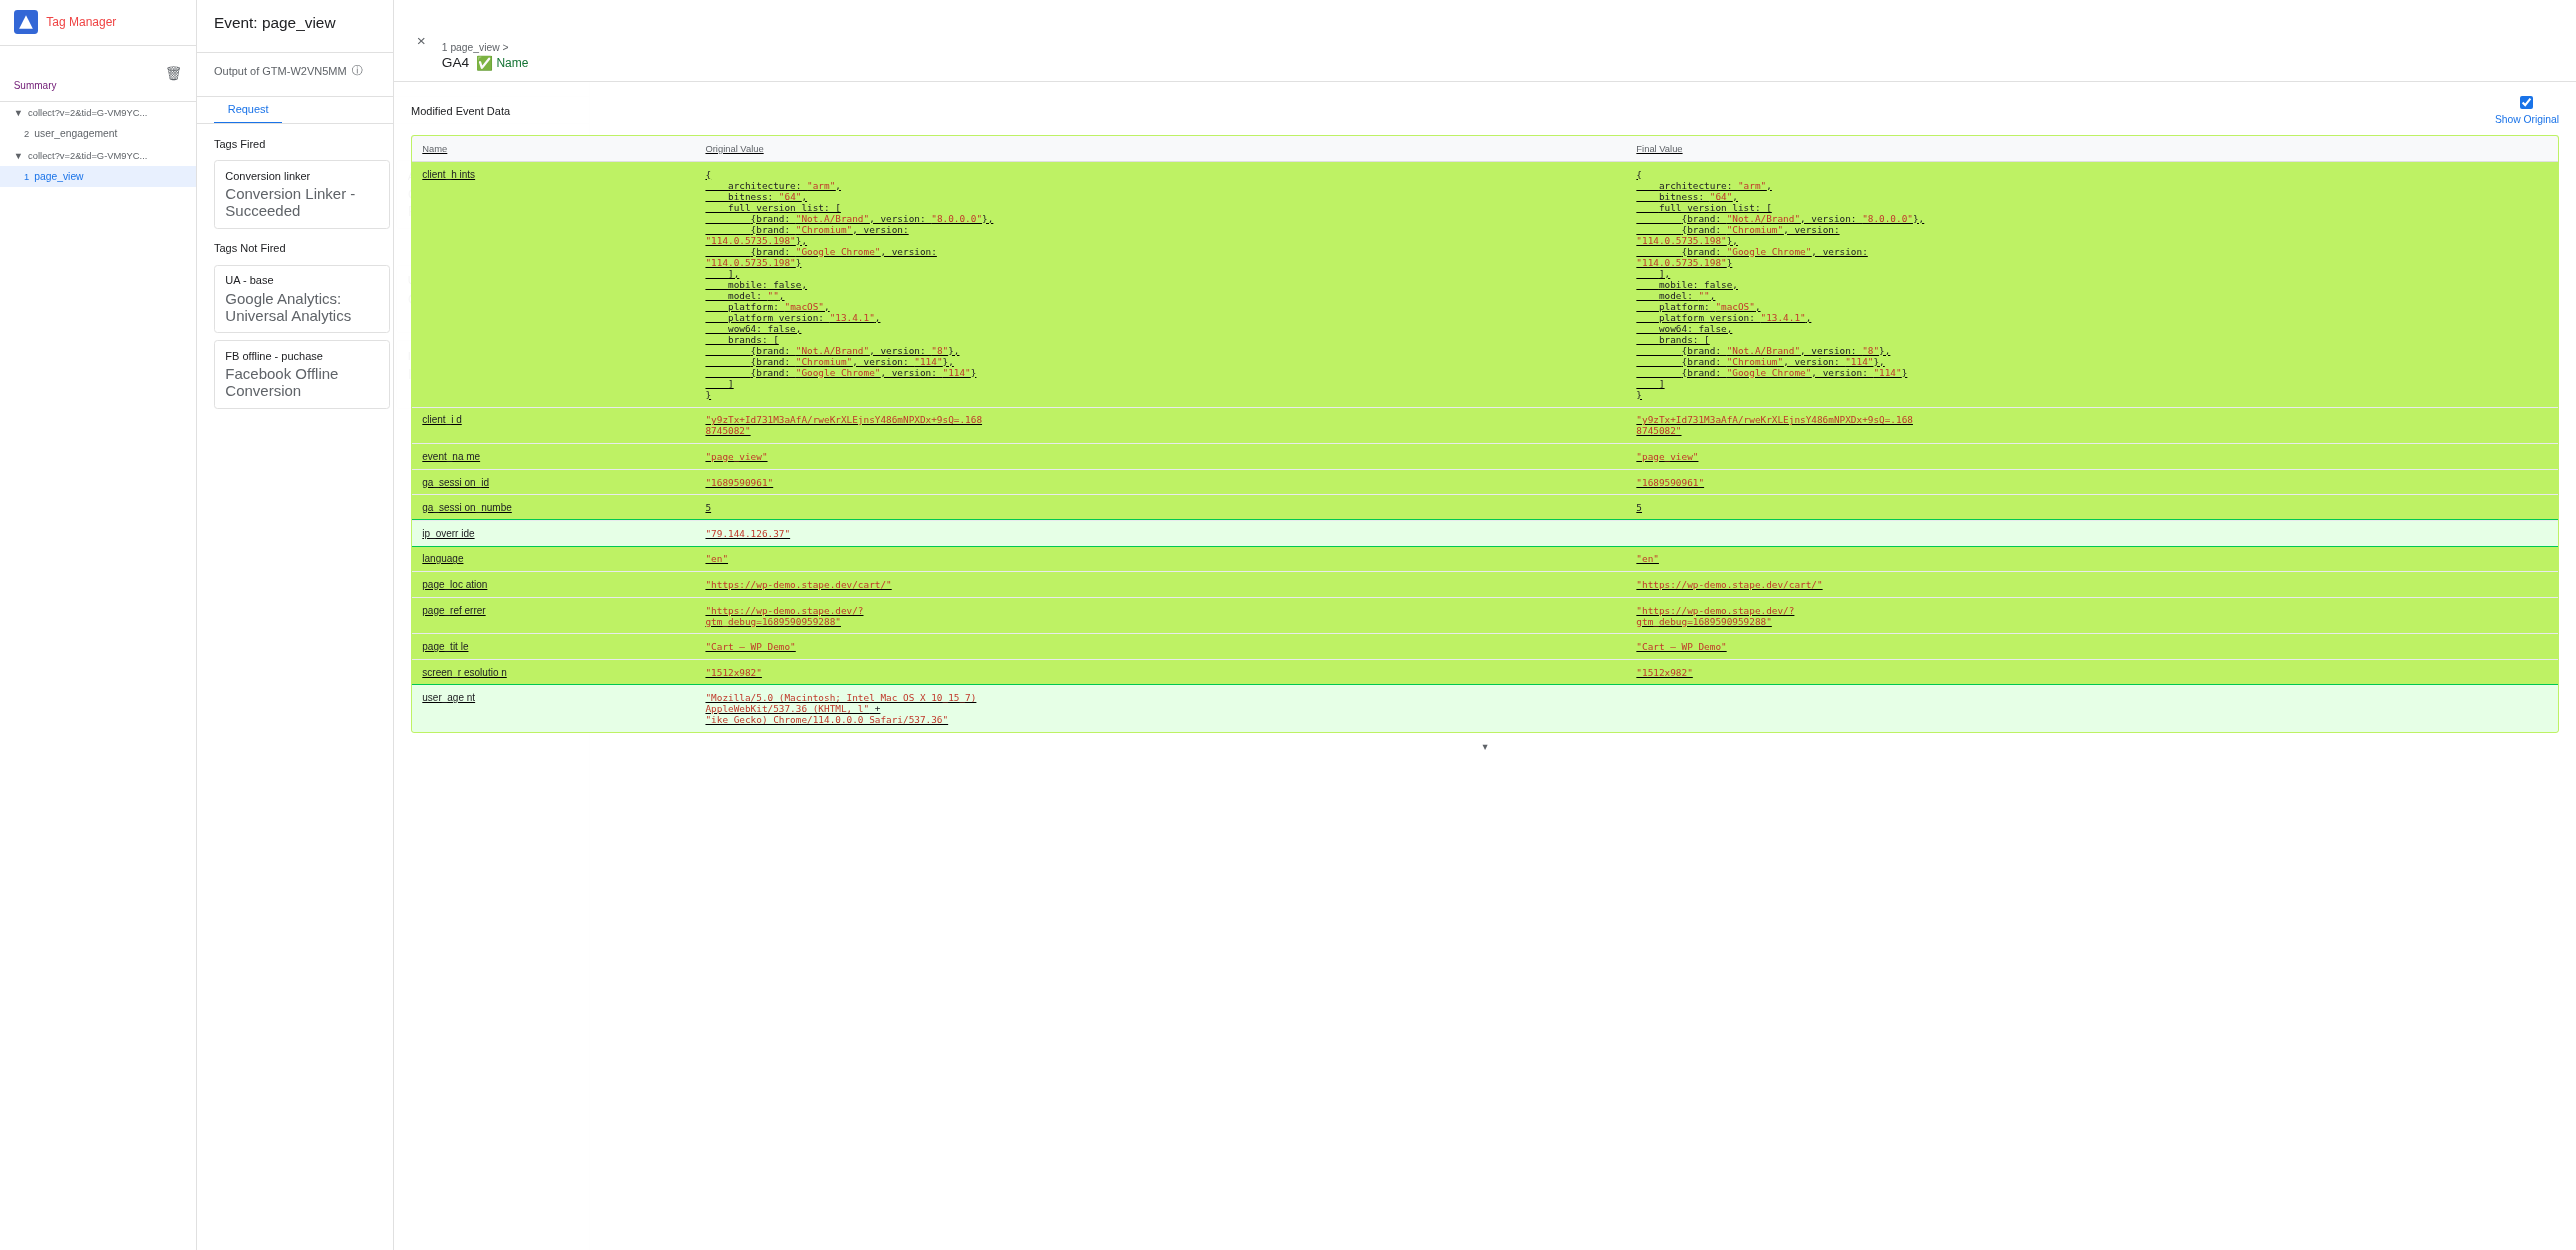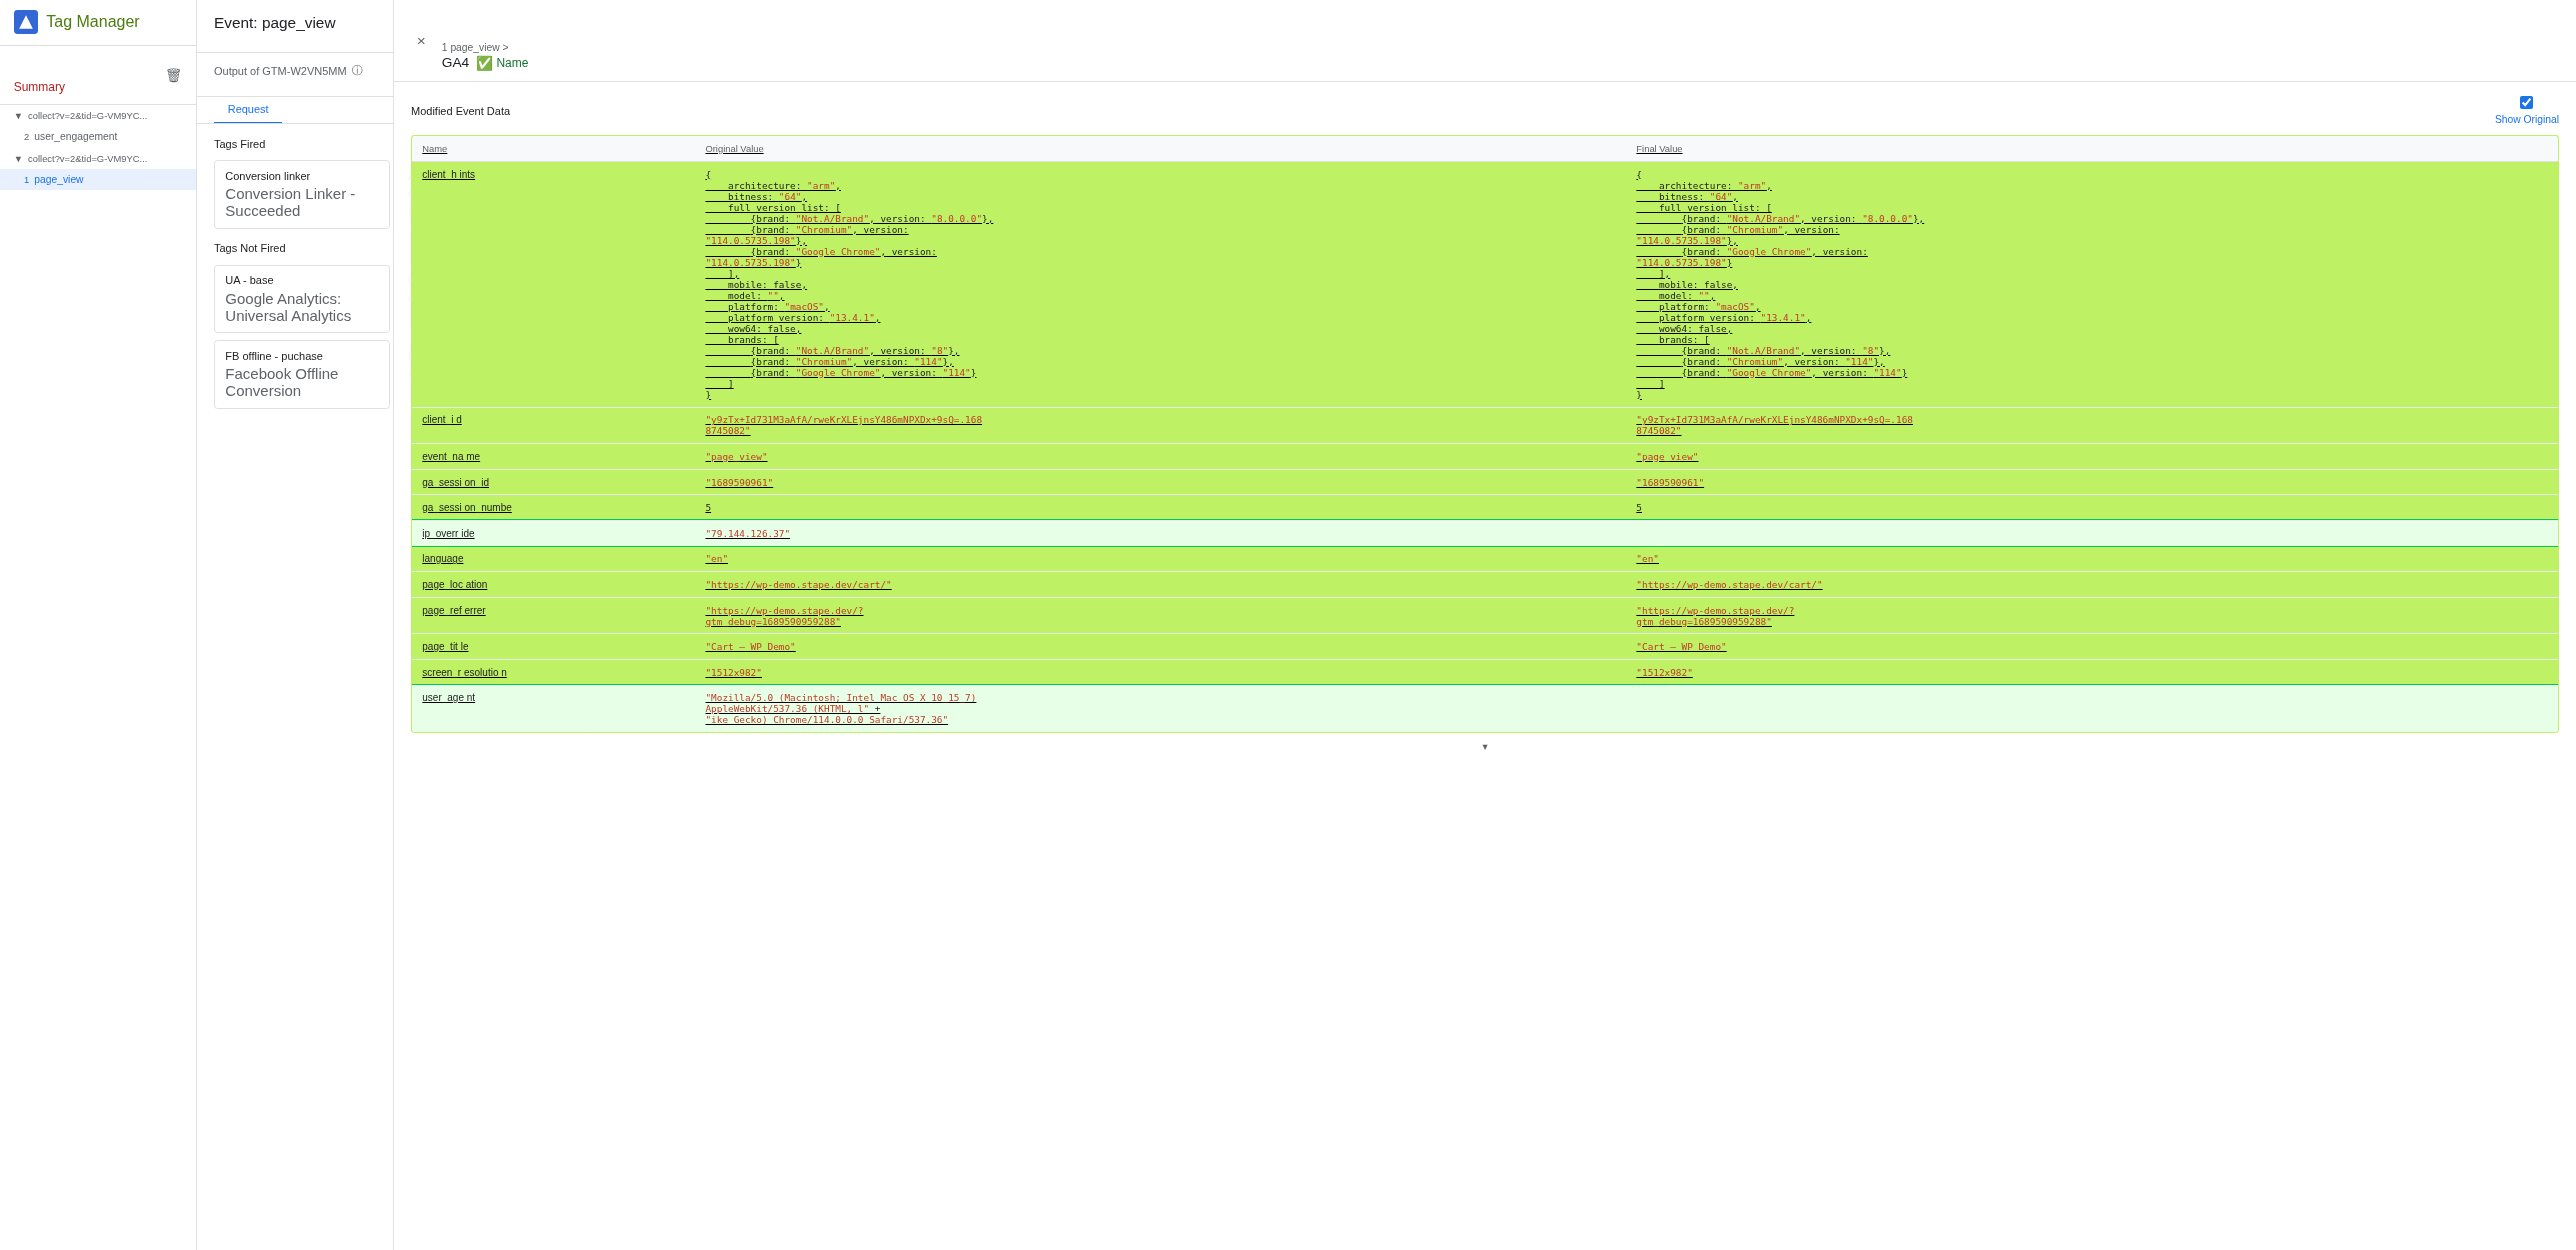--- a/index.html
+++ b/index.html
@@ -2,23 +2,23 @@
 <html style="font-size:13.7px"><head>
   <meta charset="utf-8">
   <style>
     * { box-sizing: border-box; margin: 0; padding: 0; }
     body { font-family: 'Google Sans', Arial, sans-serif; font-size: 11px; background: #f1f3f4; display: flex; height: 100vh; overflow: hidden; }
 
     
     .sidebar { width: 197px; background: #fff; border-right: 0.9px solid #e0e0e0; display: flex; flex-direction: column; flex-shrink: 0; }
     .sidebar-header { display: flex; align-items: center; padding: 10.3px 13.7px; border-bottom: 0.9px solid #e0e0e0; }
     .sidebar-header .logo { width: 24px; height: 24px; margin-right: 8.6px; }
-    .sidebar-header .app-name { font-size: 16px; font-weight: 500; color: #4d7c0f; }
+    .sidebar-header .app-name { font-size: 12px; font-weight: 500; color: #ef4444; }
     .sidebar-summary { padding: 10.3px 13.7px; display: flex; align-items: center; justify-content: space-between; border-bottom: 0.9px solid #e0e0e0; }
-    .sidebar-summary-label { font-size: 12px; font-weight: 500; color: #b91c1c; margin-top: 24px; }
+    .sidebar-summary-label { font-size: 10px; font-weight: 500; color: #701a75; margin-top: 24px; }
     .sidebar-summary-icon { color: #5f6368; cursor: pointer; font-size: 13.7px; }
     .sidebar-tree { overflow-y: auto; flex: 1; }
     .tree-item { padding: 5.1px 13.7px; cursor: pointer; font-size: 10.3px; color: #5f6368; display: flex; align-items: center; }
     .tree-item.active { background: #e8f0fe; color: #1a73e8; }
     .tree-item .tree-icon { margin-right: 5.1px; font-size: 9.4px; }
     .tree-item-indent { padding-left: 24px; }
     .tree-number { margin-right: 5.1px; color: #5f6368; font-size: 9.4px; }
     .tree-item.active .tree-number { color: #1a73e8; }
 
     

